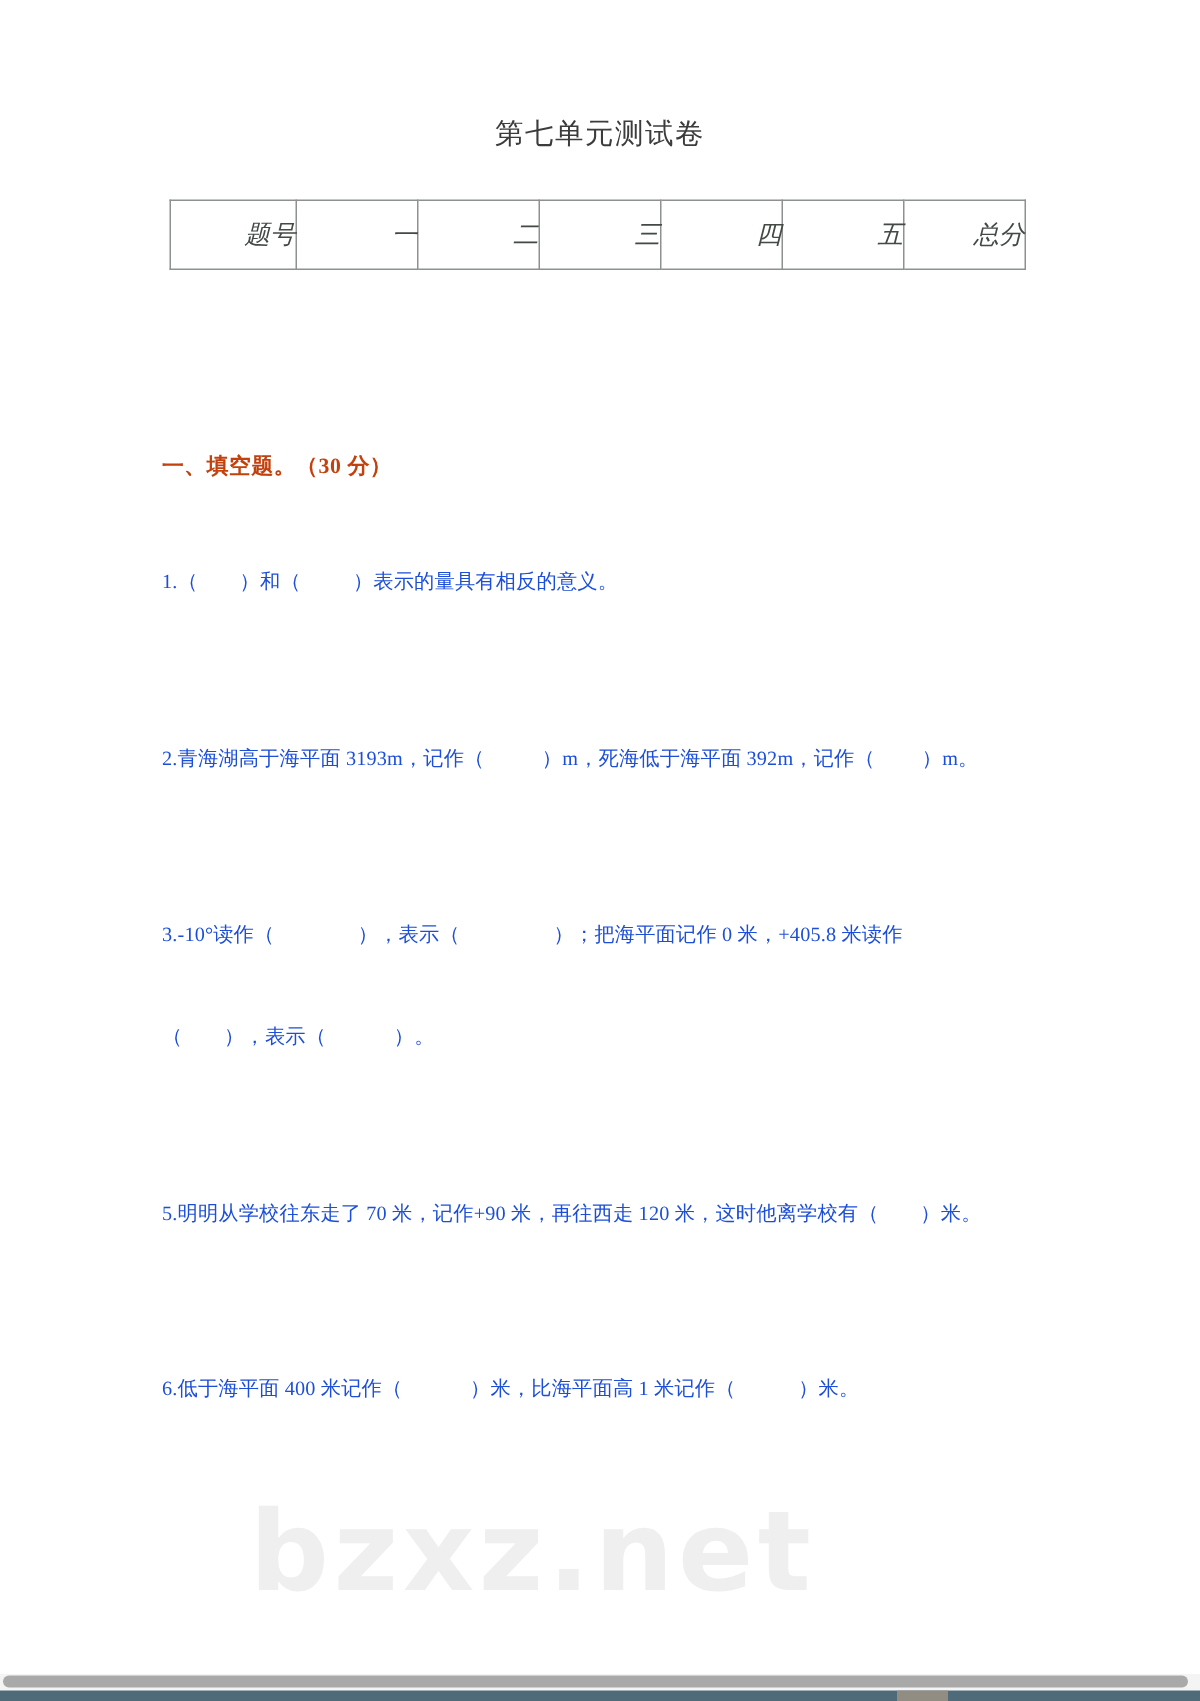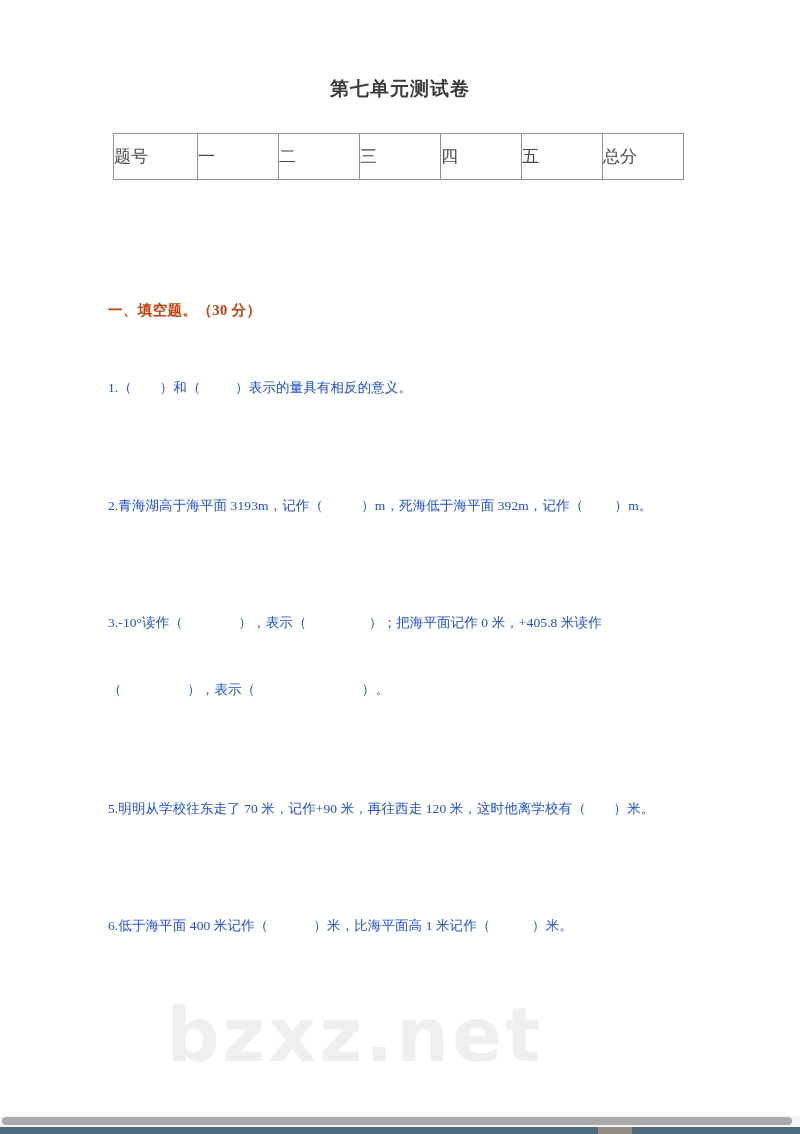--- a/index.html
+++ b/index.html
@@ -45,46 +45,47 @@
   }
 
   
   .doc-title {
     position: absolute;
     left: 0;
     top: 76px;
     width: 800px;
     text-align: center;
     font-size: 19px;
-    font-weight: bold;
+    font-weight: normal;
     color: #3c3c3c;
     letter-spacing: 1px;
     z-index: 2;
   }
 
   
   .score-table-wrap {
     position: absolute;
     left: 113px;
     top: 133px;
     z-index: 2;
   }
   table.score-table {
     border-collapse: collapse;
     width: 563px;
     table-layout: fixed;
   }
   table.score-table td {
     border: 1px solid #8d9191;
     height: 45px;
-    text-align: left;
+    text-align: right;
     vertical-align: middle;
     font-size: 17px;
     color: #434a45;
     padding: 0;
+    font-style: italic;
   }
   table.score-table td.first-col { width: 83px; }
   table.score-table td.num-col  { width: 80px; }
 
   
   .section-heading {
     position: absolute;
     left: 108px;
     top: 301px;
     font-size: 14.5px;
@@ -104,21 +105,21 @@
   }
   .q {
     margin: 0 0 21.5px 0;
     font-size: 13.5px;
     line-height: 1.42;
     color: #1d4ed8;
     letter-spacing: 0.1px;
     white-space: pre-wrap;
   }
   .q .line { display: block; }
-  .q .line + .line { margin-top: 11px; font-family: Liberation Mono, monospace; }
+  .q .line + .line { margin-top: 11px; }
 
   
   .scrollbar-track {
     position: absolute;
     left: 0;
     top: 1116px;
     width: 800px;
     height: 11px;
     background: #f4f4f4;
   }

